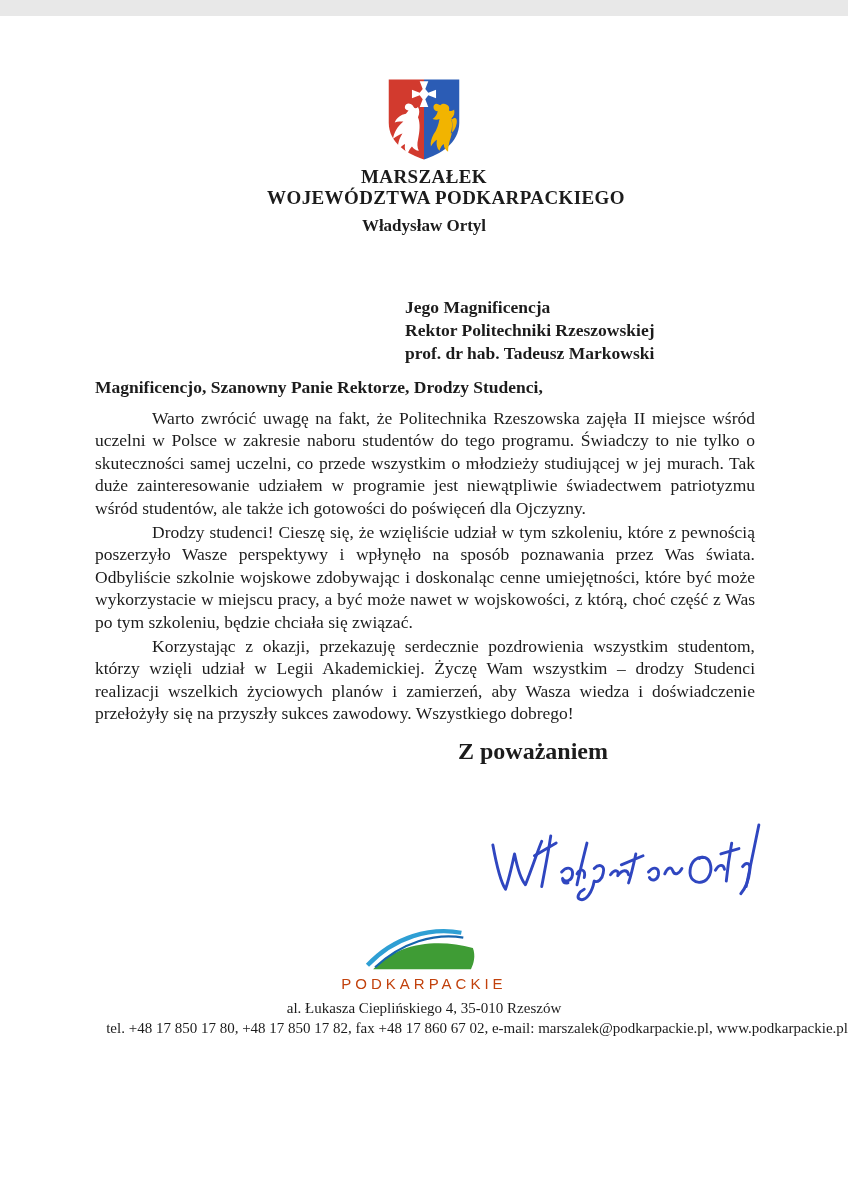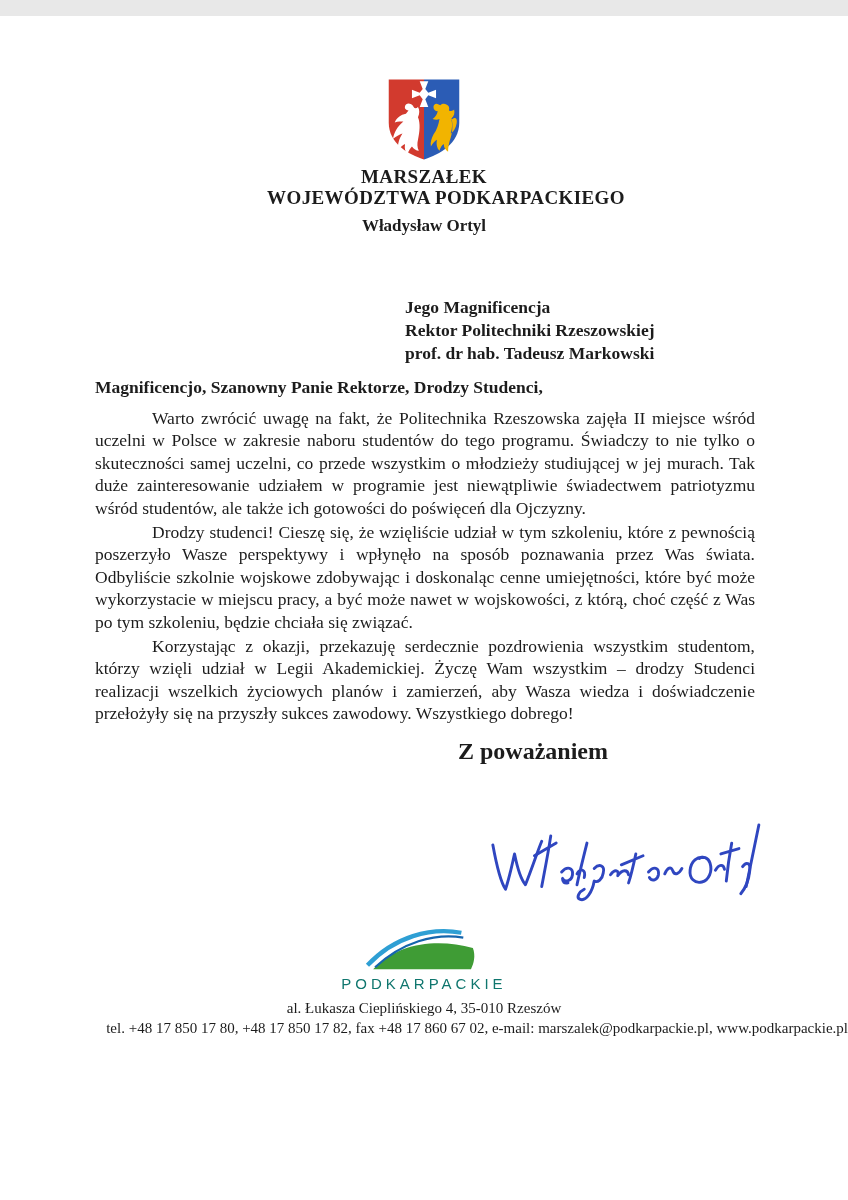--- a/index.html
+++ b/index.html
@@ -26,21 +26,21 @@
     font-size:17.5px;line-height:22.4px;text-align:justify;
     text-indent:57px;margin:0 0 2px 0;
   }
   .para:first-of-type{margin-top:9px;}
   .closing{font-weight:bold;font-size:24px;margin-top:13px;margin-left:363px;}
   
   .signature-wrap{margin-top:48px;margin-left:482px;height:102px;}
   
   .logo-block{text-align:center;margin-top:12px;}
   .logo-wordmark{
-    font-family:"Liberation Sans", sans-serif;font-size:15px;color:#0f766e;
+    font-family:"Liberation Sans", sans-serif;font-size:15px;color:#c2410c;
     letter-spacing:4px;margin-top:-2px;
   }
   .footer-address{text-align:center;font-size:15px;margin-top:8px;}
   .footer-contact{text-align:right;font-size:15px;margin-top:3px;}
 </style>
 </head>
 <body>
 
 <div class="page">
 

